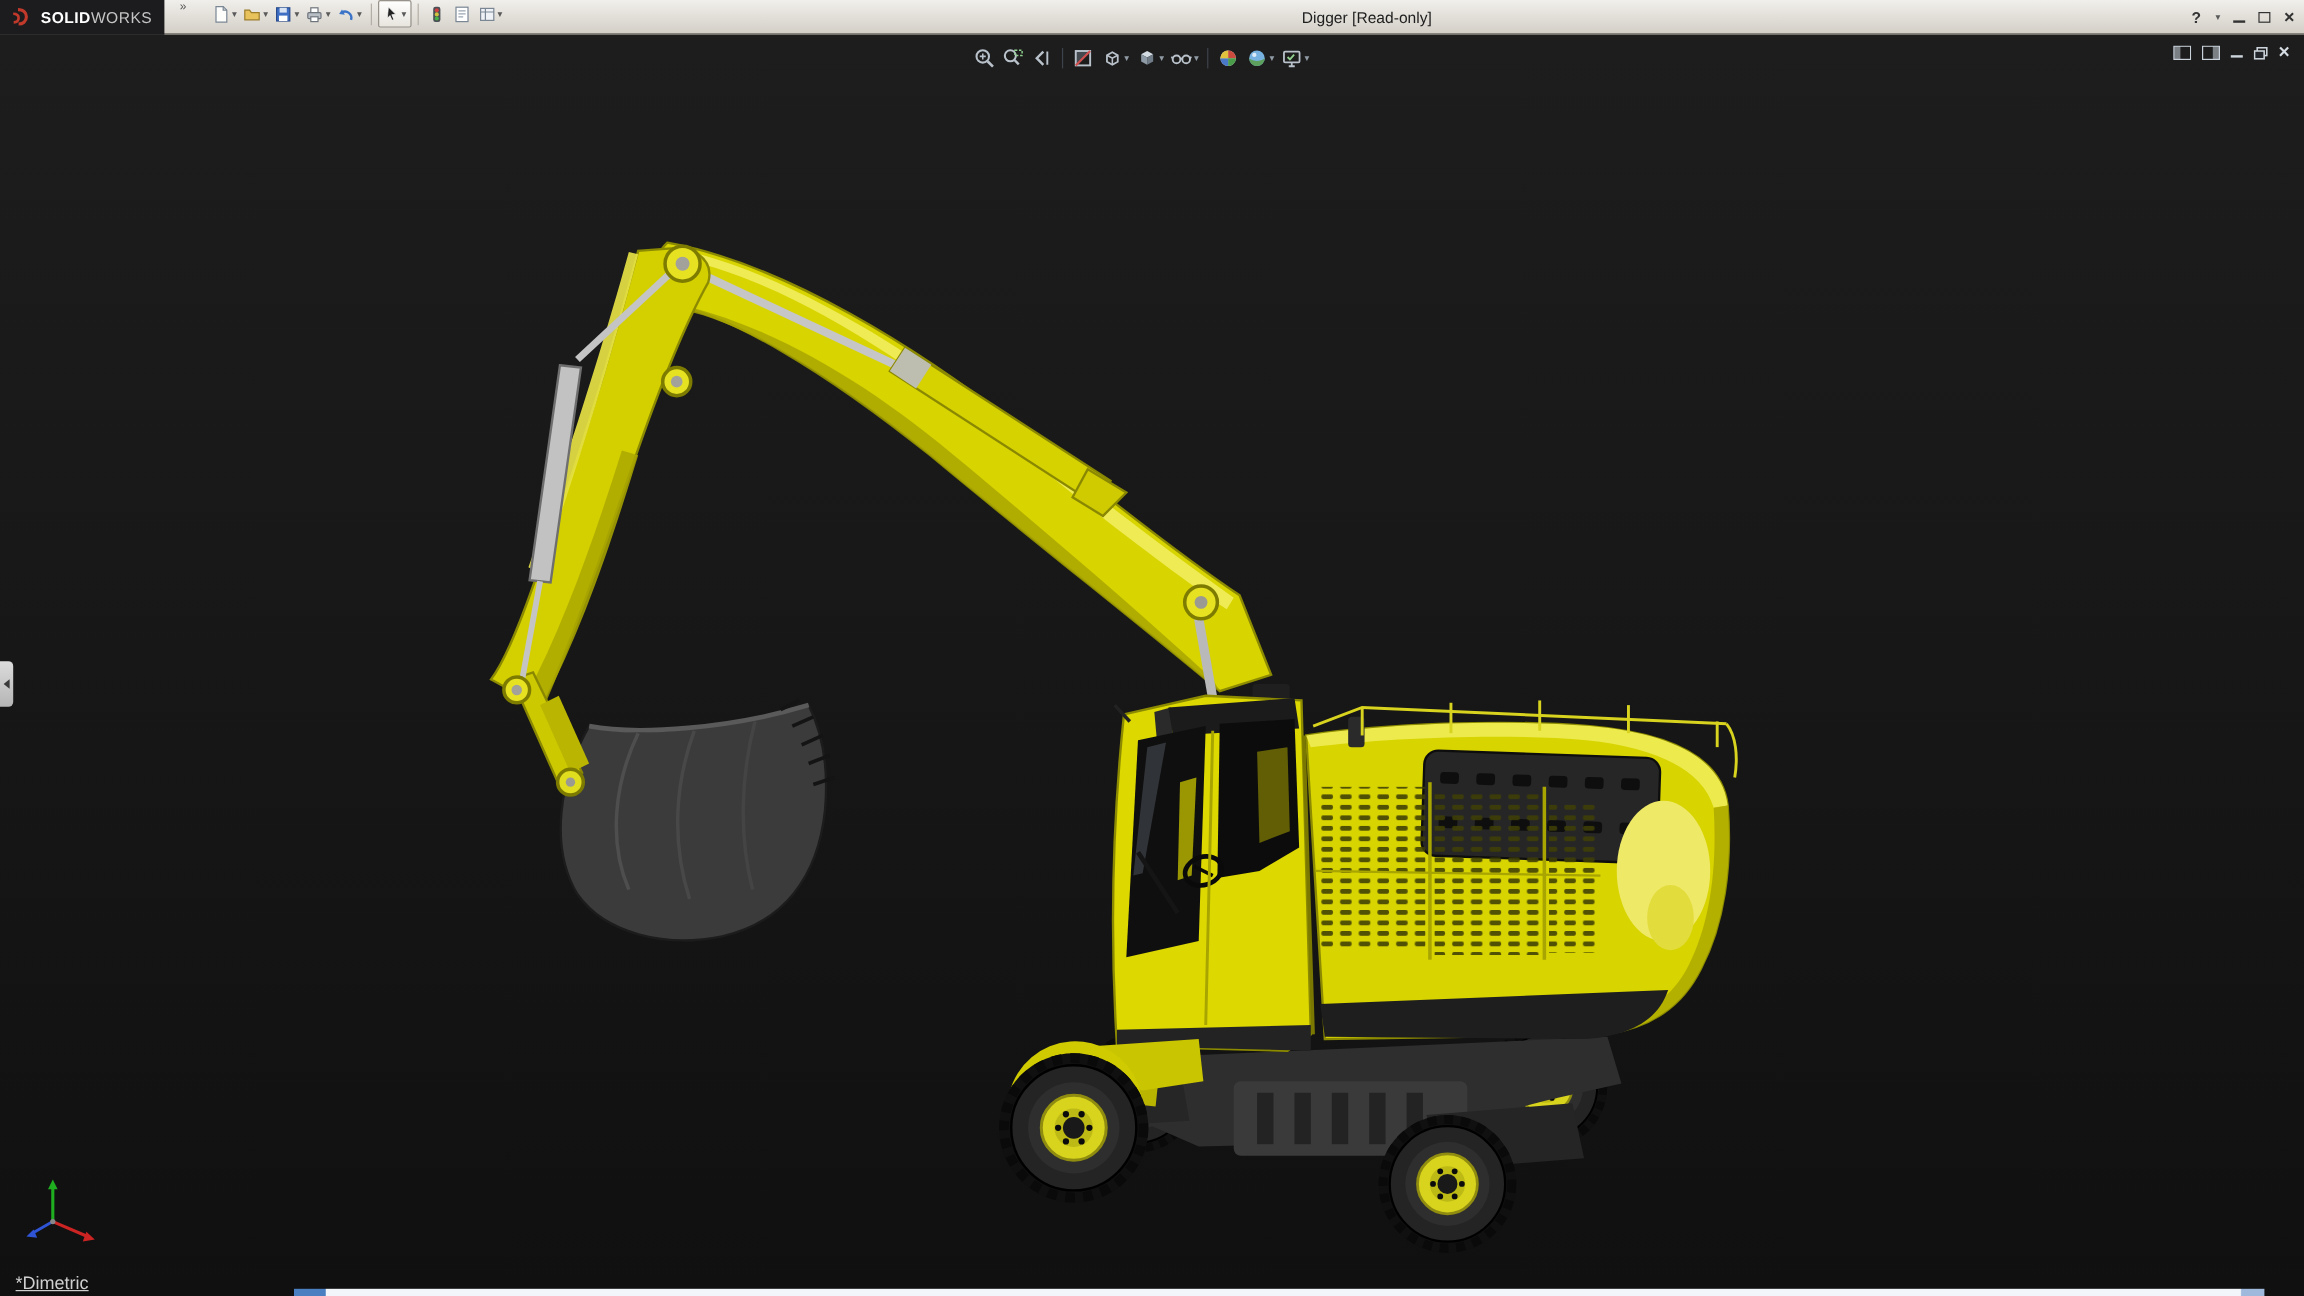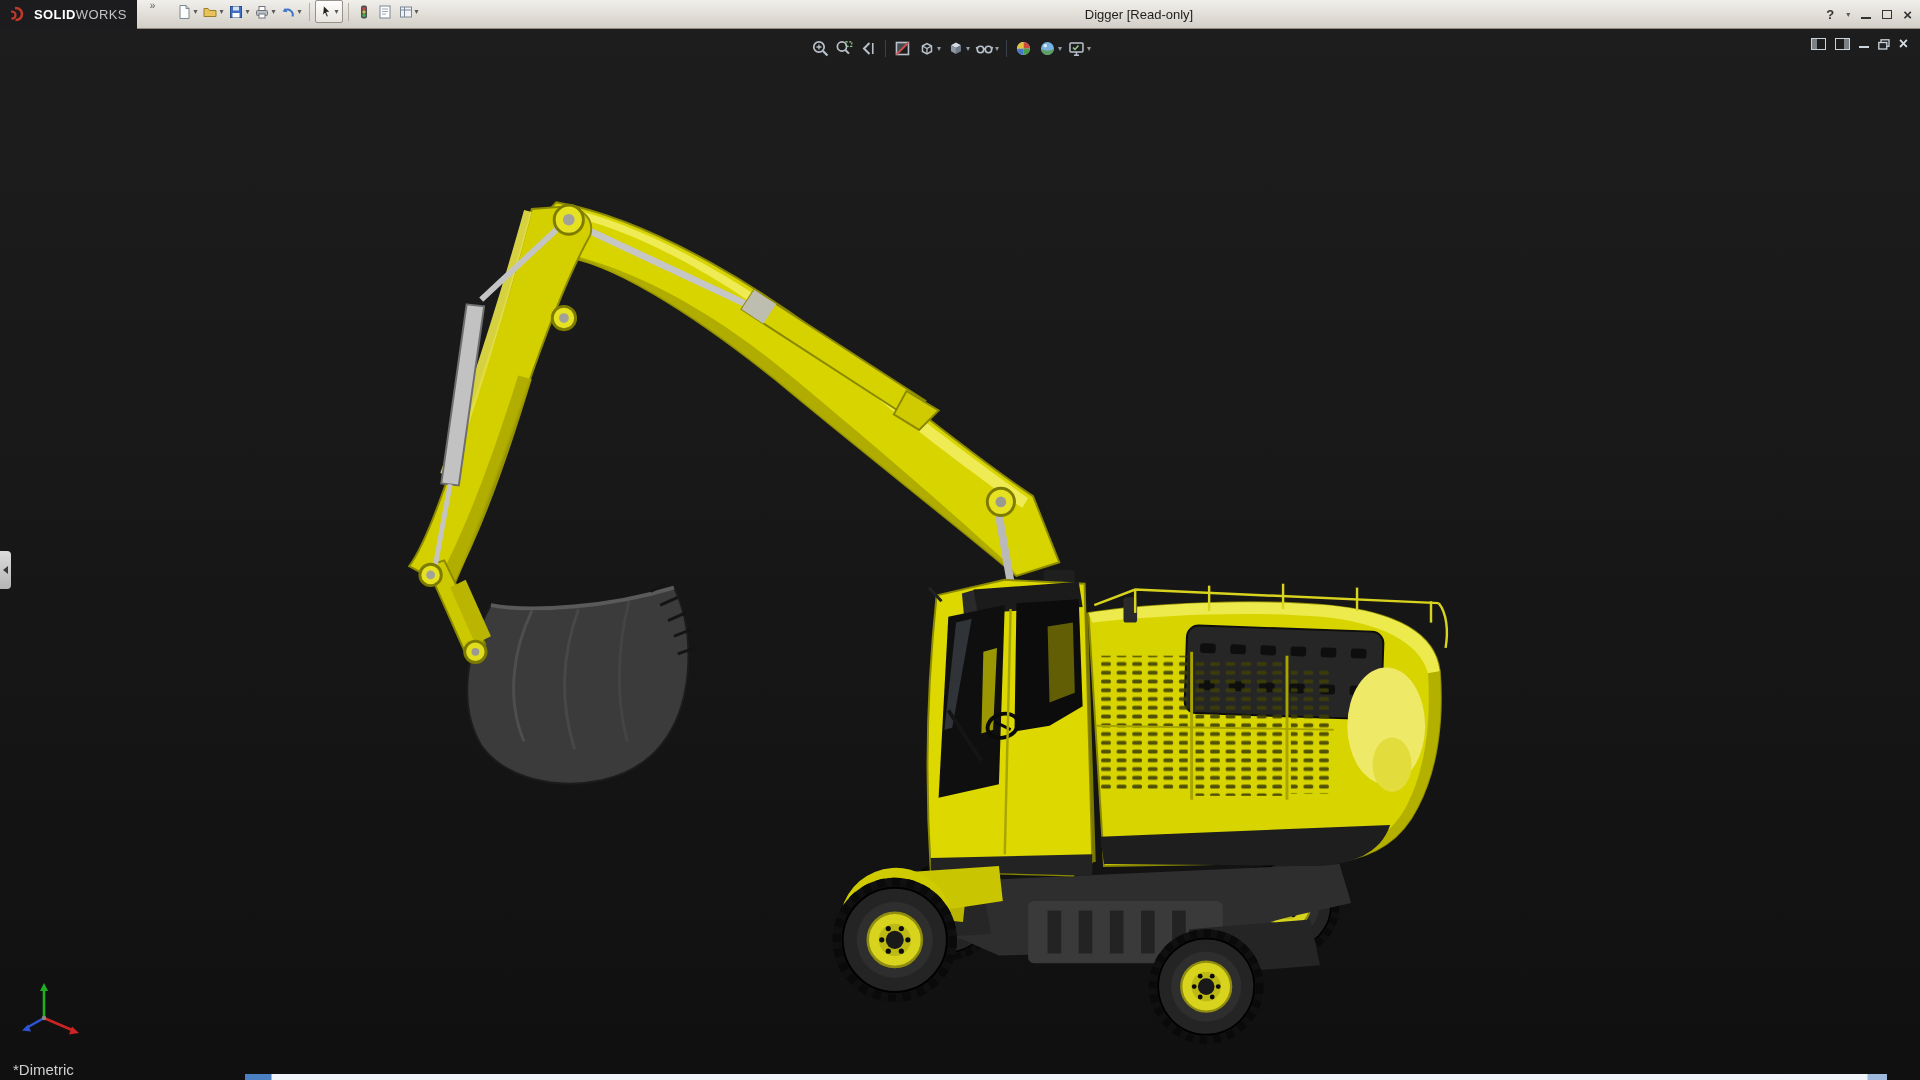--- a/index.html
+++ b/index.html
@@ -47,21 +47,21 @@
 
   
   .left-tab{position:absolute;left:0;top:522px;width:11px;height:38px;
     background:linear-gradient(#dcdcdc,#b5b5b5);border-radius:0 4px 4px 0;
     display:flex;align-items:center;justify-content:center;z-index:10;}
   .left-tab .tri{width:0;height:0;border-top:4px solid transparent;border-bottom:4px solid transparent;
     border-right:5px solid #3a3a3a;}
 
   
   .triad{position:absolute;left:14px;bottom:30px;z-index:5;}
-  .viewname{position:absolute;left:13px;bottom:2px;color:#cfcfcf;font-size:15px;z-index:5;}
+  .viewname{position:absolute;left:13px;bottom:2px;color:#cfcfcf;font-size:15px;z-index:5;text-decoration:underline;}
 
   
   .taskbar-strip{position:absolute;bottom:0;left:245px;width:1642px;height:6px;z-index:20;
     background:linear-gradient(90deg,#4a7fc1 0px,#4a7fc1 26px,#f2f5f9 27px,#f2f5f9 1622px,#9fb9dd 1623px,#9fb9dd 1642px);}
 </style>
 </head>
 <body>
 
 <div class="titlebar">
   <div class="brand">

